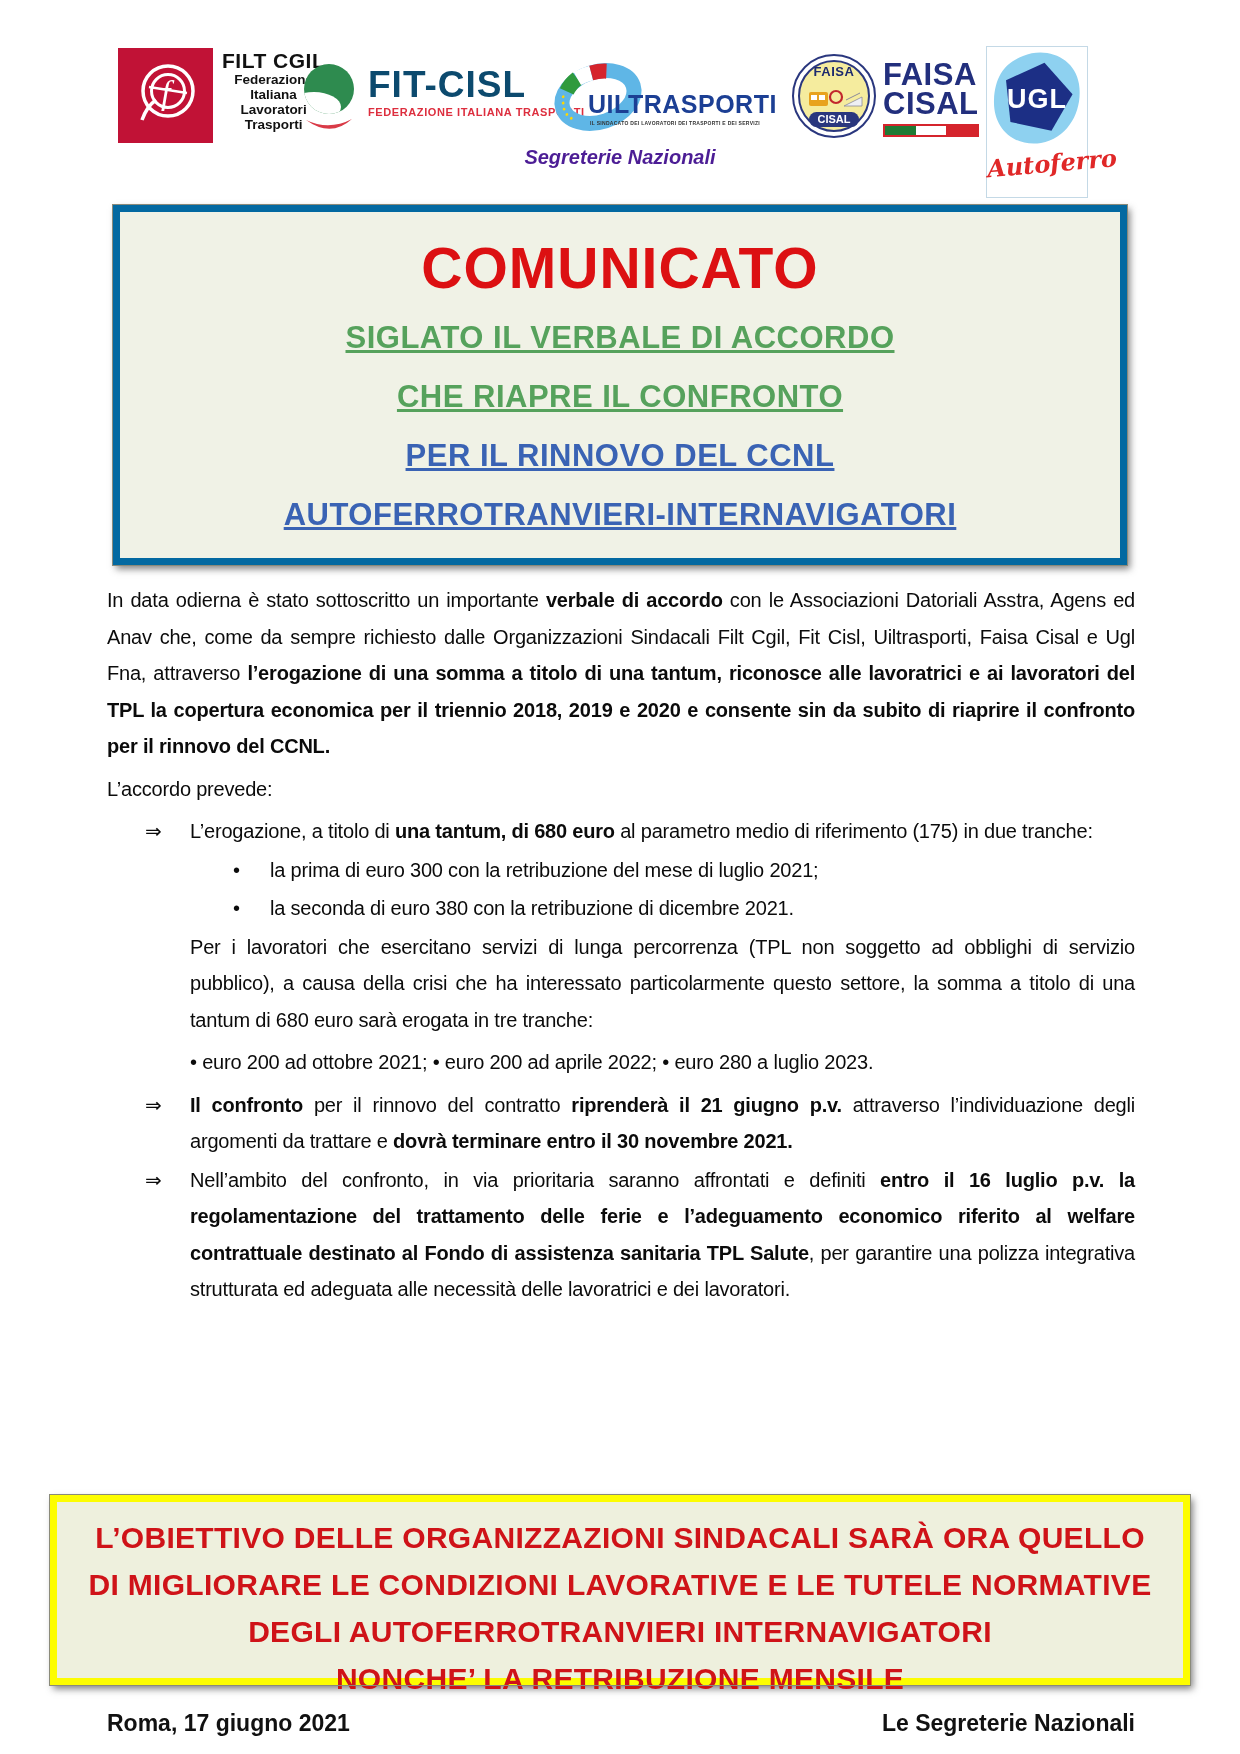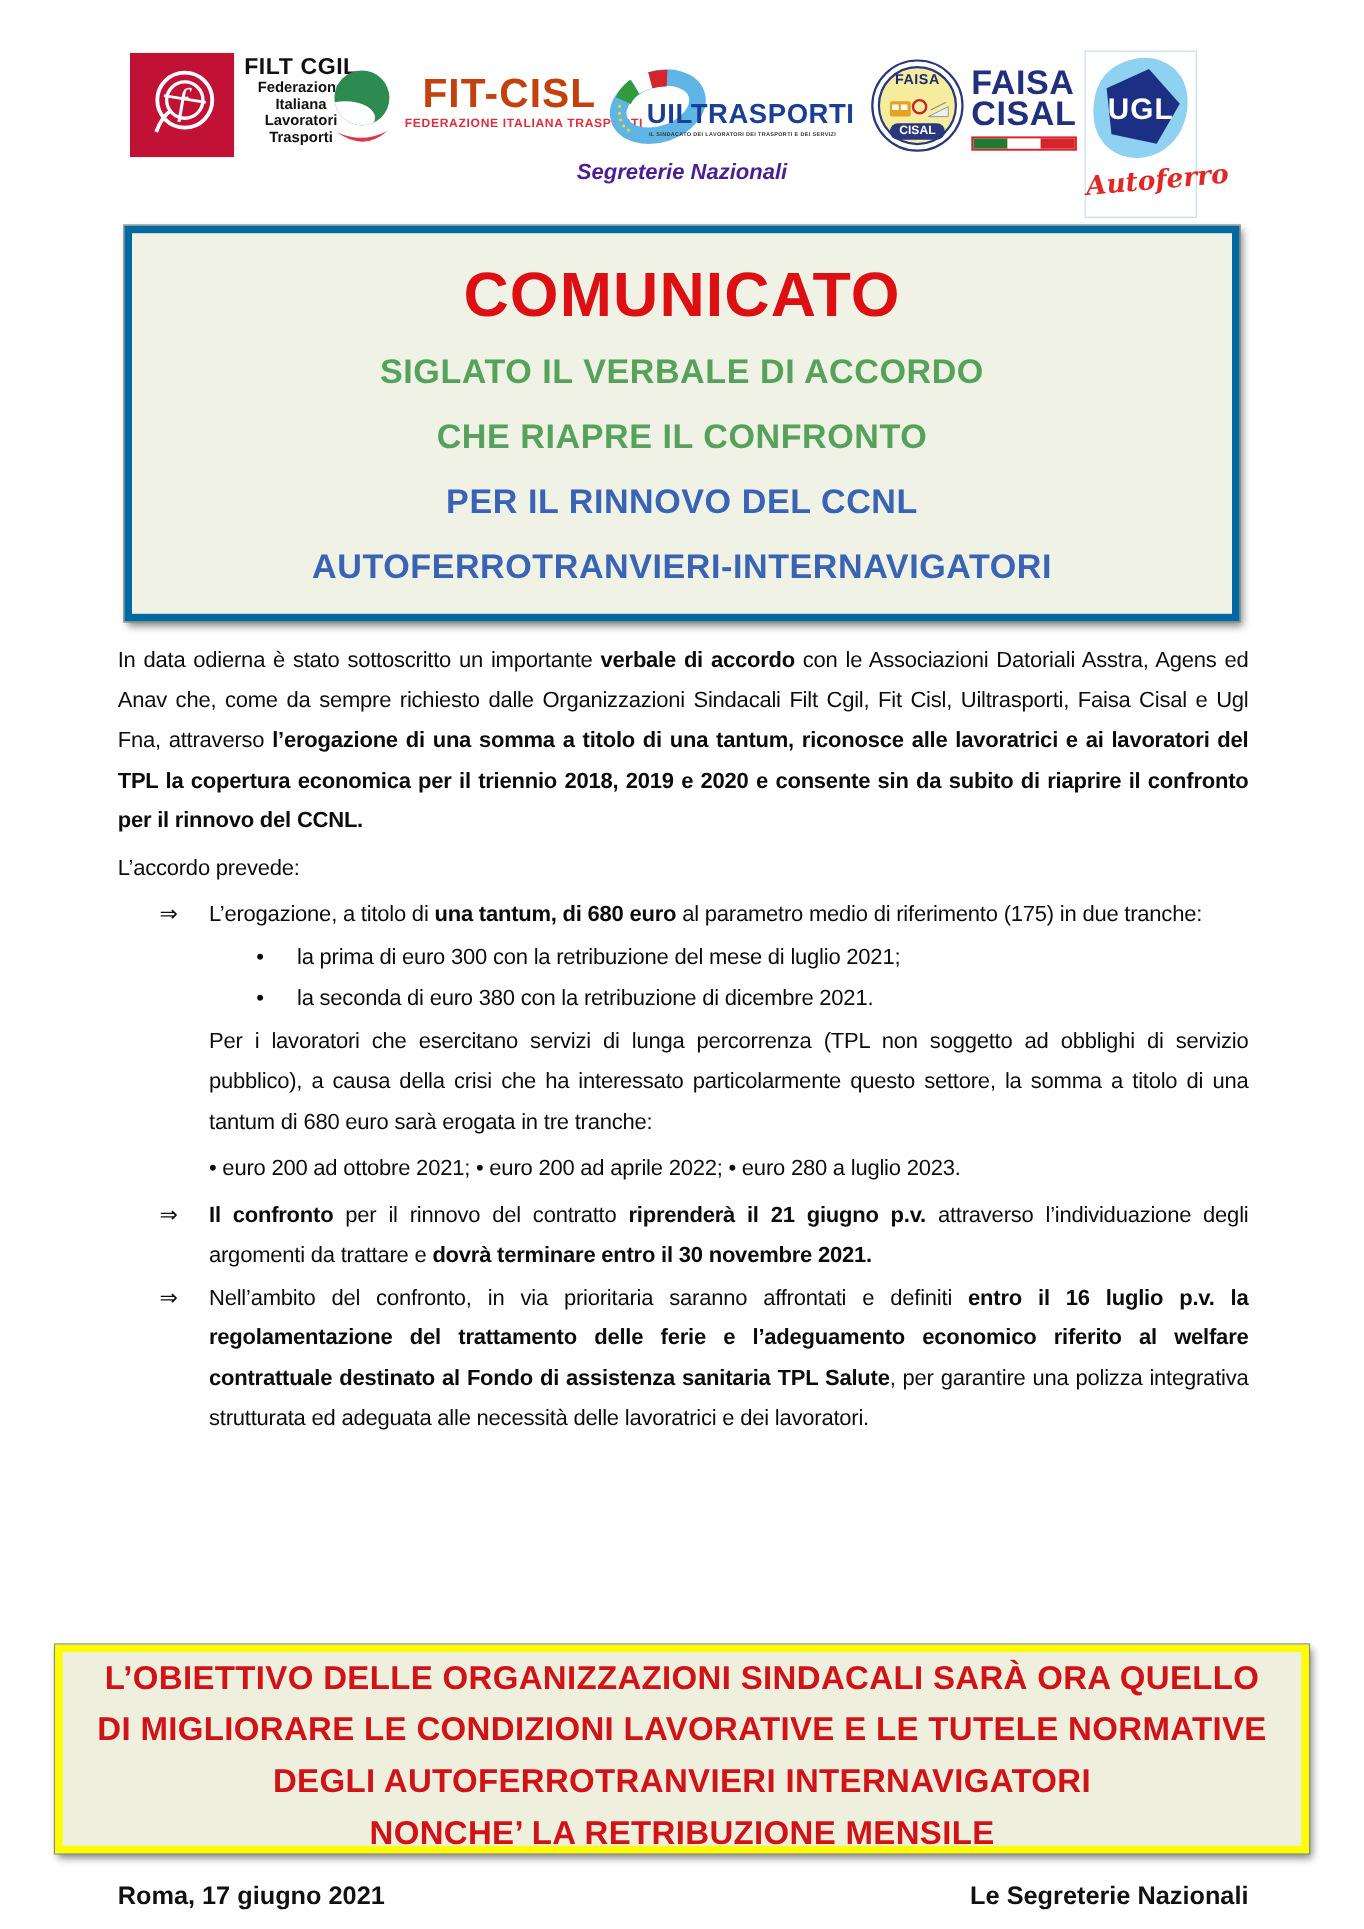--- a/index.html
+++ b/index.html
@@ -9,21 +9,21 @@
   
   .logo{position:absolute;}
   .filt{left:118px;top:48px;display:flex;gap:9px;align-items:flex-start;}
   .filt-mark{display:block;}
   .filt-text{padding-top:2px;text-align:center;}
   .filt-title{font-size:21px;font-weight:bold;letter-spacing:.5px;line-height:22px;}
   .filt-line{font-size:13.5px;font-weight:bold;line-height:15px;}
 
   .fit{left:300px;top:62px;display:flex;gap:10px;align-items:flex-start;}
   .fit-textcol{padding-top:4px;}
-  .fit-word{font-size:37px;font-weight:bold;color:#c2410c;line-height:38px;letter-spacing:1px;margin-left:16px;}
+  .fit-word{font-size:37px;font-weight:bold;color:#0c4a6e;line-height:38px;letter-spacing:1px;}
   .fit-tag{font-size:11px;font-weight:bold;color:#dd2e3e;letter-spacing:.6px;margin-top:2px;}
 
   .uil{left:548px;top:52px;width:215px;height:95px;}
   .uil-ribbon{position:absolute;left:0;top:0;}
   .uil-word{position:absolute;left:40px;top:38px;font-size:25px;font-weight:bold;color:#1c3f94;letter-spacing:.5px;}
   .uil-tag{position:absolute;left:42px;top:68px;font-size:5px;font-weight:bold;color:#333;letter-spacing:.3px;}
 
   .faisa{left:792px;top:54px;display:flex;gap:7px;align-items:flex-start;}
   .faisa-badge{position:relative;width:84px;height:84px;border-radius:50%;background:#fff;border:2px solid #2a377e;box-sizing:border-box;}
   .faisa-badge-inner{position:absolute;left:4px;top:4px;right:4px;bottom:4px;border-radius:50%;background:#f5ec9e;border:2px solid #2a377e;}
@@ -45,41 +45,41 @@
               font-style:italic;font-weight:bold;font-size:24px;color:#e02828;transform:rotate(-5deg);}
 
   .segreterie{position:absolute;left:0;top:146px;width:100%;text-align:center;
               font-size:20px;font-weight:bold;font-style:italic;color:#4c1d95;}
 
   
   .title-box{position:absolute;left:113px;top:205px;width:1014px;height:360px;box-sizing:border-box;
              background:#f0f2e6;border:7px solid #0369a1;outline:1px solid #8a8a7a;
              box-shadow:3px 4px 7px rgba(50,50,50,.6);text-align:center;}
   .comunicato{margin:26px 0 12px;font-size:57px;font-weight:bold;color:#dc1012;letter-spacing:1px;line-height:60px;}
-  .box-line{margin:4px;font-weight:bold;font-size:31px;line-height:55px;letter-spacing:.5px;}
+  .box-line{margin:4px;font-weight:bold;font-size:31px;line-height:55px;letter-spacing:.5px;text-decoration:underline;}
   .green{color:#56a25c;}
   .blue{color:#3a63b4;}
 
   
   .doc-body{position:absolute;left:107px;top:582px;width:1028px;font-size:20px;line-height:36.5px;
             text-align:justify;letter-spacing:-.2px;color:#0b0b0b;}
   .doc-body p{margin:0 0 6px;}
   .b{font-weight:bold;}
   .prevede{margin-bottom:4px;}
   .arrow-item{position:relative;padding-left:83px;margin-bottom:2px;}
   .arrow-item .marker{position:absolute;left:38px;top:0;}
   .sub-bullet{position:relative;padding-left:163px;margin-bottom:2px;}
   .sub-bullet .marker{position:absolute;left:126px;top:0;}
   .cont{padding-left:83px;margin-bottom:2px;}
   .tranche{padding-left:83px;margin-bottom:4px;}
 
   
   .bottom-box{position:absolute;left:50px;top:1495px;width:1140px;height:190px;box-sizing:border-box;
               background:#eef0dd;border:7px solid #fdfd00;outline:1px solid #8a8a7a;
-              box-shadow:3px 4px 7px rgba(50,50,50,.6);text-align:center;padding-top:0;}
+              box-shadow:3px 4px 7px rgba(50,50,50,.6);text-align:center;padding-top:12px;}
   .bottom-line{margin:0;font-size:30px;font-weight:bold;color:#cf1318;line-height:47px;letter-spacing:.3px;}
 
   
   .footer-date{position:absolute;left:107px;top:1710px;font-size:23px;font-weight:bold;}
   .footer-sig{position:absolute;right:105px;top:1710px;font-size:23px;font-weight:bold;}
 </style>
 </head>
 <body>
 
 <div class="page">

